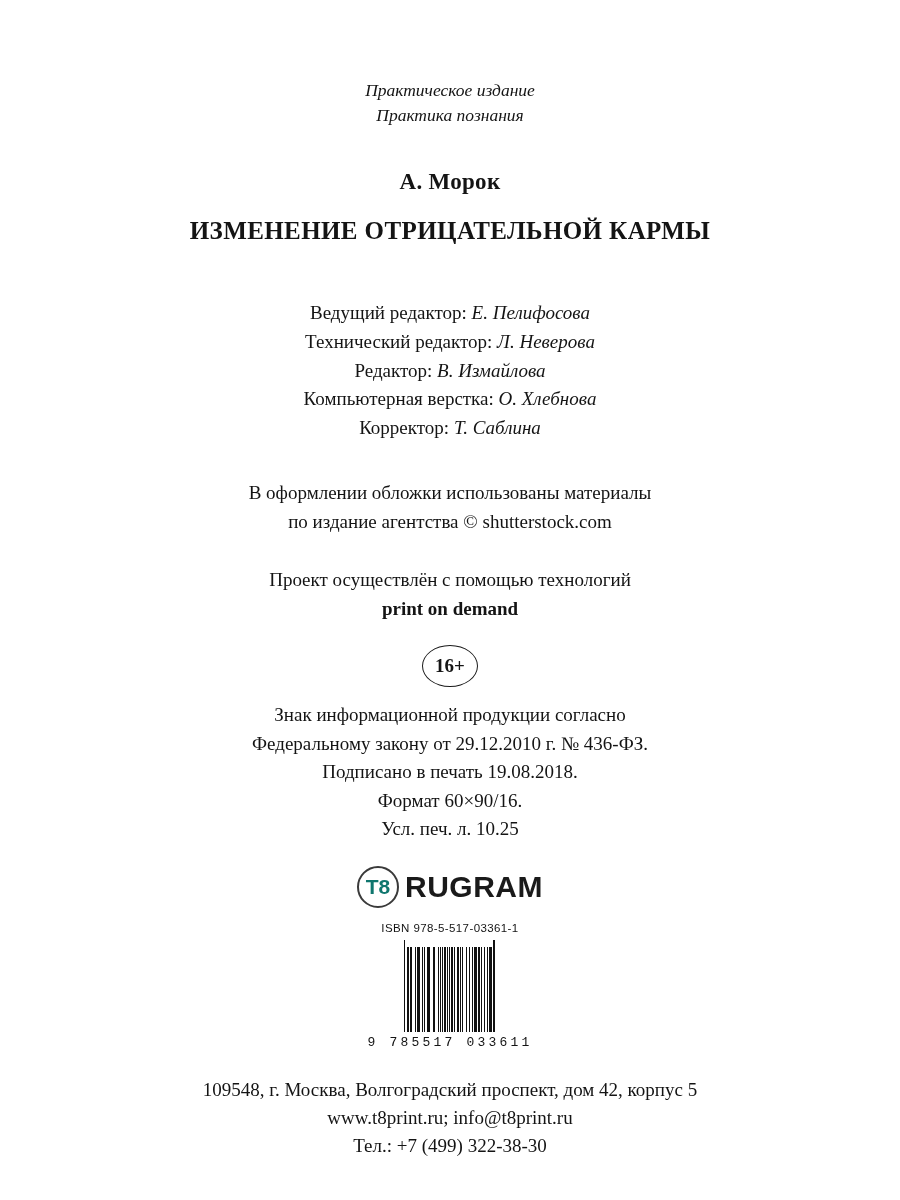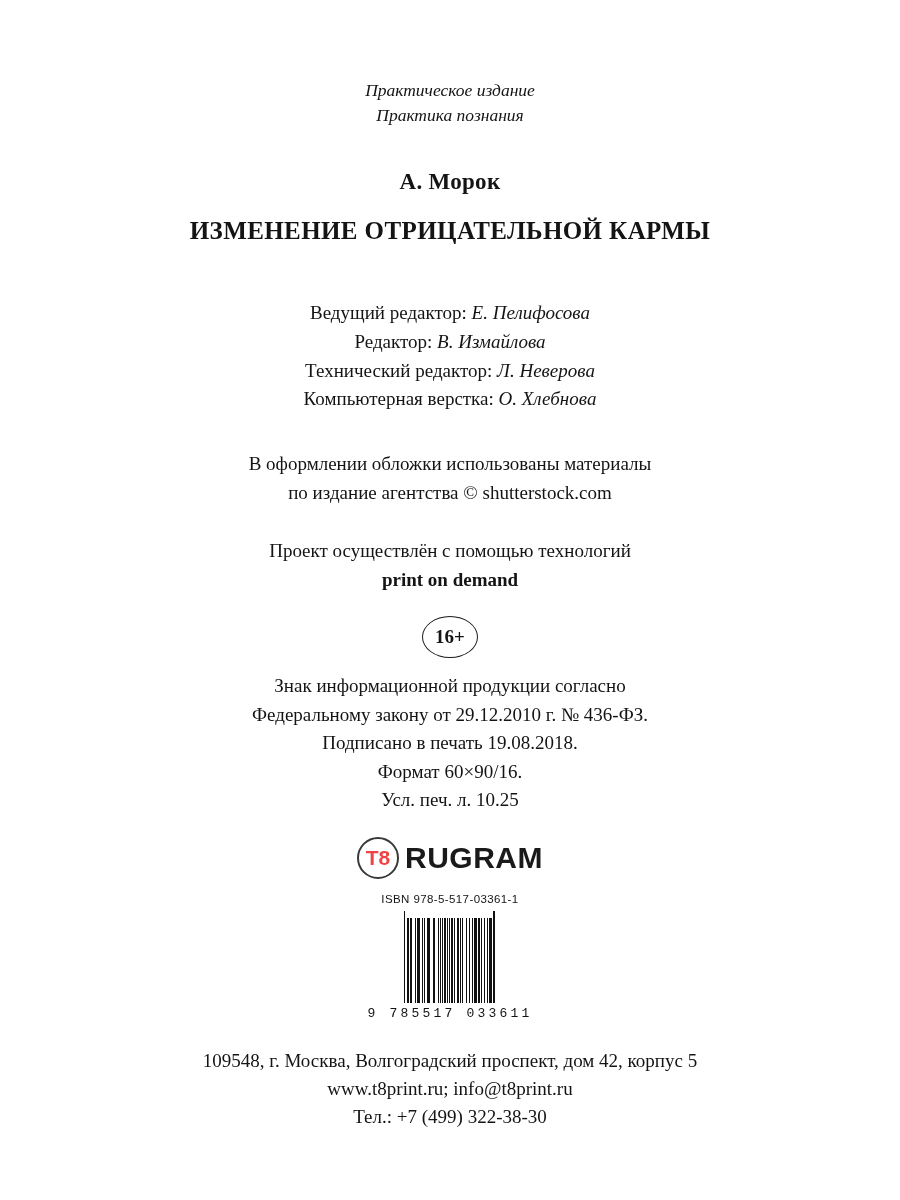--- a/index.html
+++ b/index.html
@@ -105,21 +105,21 @@
   }
   .logo-mark .t8 {
     position: absolute;
     inset: 0;
     display: flex;
     align-items: center;
     justify-content: center;
     font-family: "Liberation Sans", sans-serif;
     font-weight: bold;
     font-size: 21px;
-    color: #ef4444;
+    color: #0f766e;
   }
   .logo-word {
     font-family: "Liberation Sans", sans-serif;
     font-weight: bold;
     font-size: 30px;
     letter-spacing: 0.5px;
     color: #1a1a1a;
   }
   .isbn-text {
     font-family: "Liberation Sans", sans-serif;
@@ -164,30 +164,34 @@
   <div class="author">А. Морок</div>
 
   <div class="book-title">ИЗМЕНЕНИЕ ОТРИЦАТЕЛЬНОЙ КАРМЫ</div>
 
   <div class="credits">
     <div>
       <span>Ведущий редактор:</span>
       <span class="nm">Е. Пелифосова</span>
     </div>
     <div>
+      <span>Технический редактор:</span>
+      <span class="nm">Л. Неверова</span>
+    </div>
+    <div>
       <span>Редактор:</span>
       <span class="nm">В. Измайлова</span>
     </div>
     <div>
-      <span>Технический редактор:</span>
-      <span class="nm">Л. Неверова</span>
-    </div>
-    <div>
       <span>Компьютерная верстка:</span>
       <span class="nm">О. Хлебнова</span>
+    </div>
+    <div>
+      <span>Корректор:</span>
+      <span class="nm">Т. Саблина</span>
     </div>
   </div>
 
   <div class="cover-note">
     <div>В оформлении обложки использованы материалы</div>
     <div>по издание агентства © shutterstock.com</div>
   </div>
 
   <div class="pod">
     <div>Проект осуществлён с помощью технологий</div>

